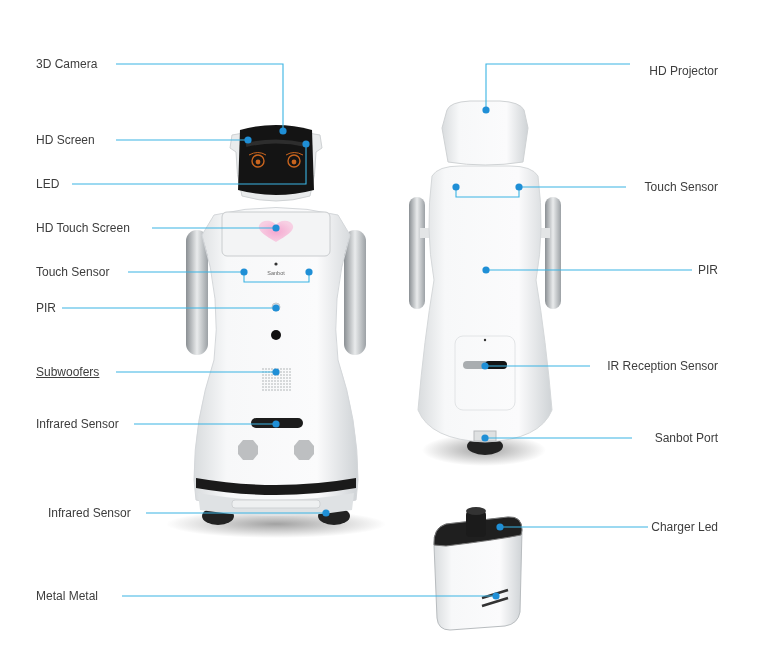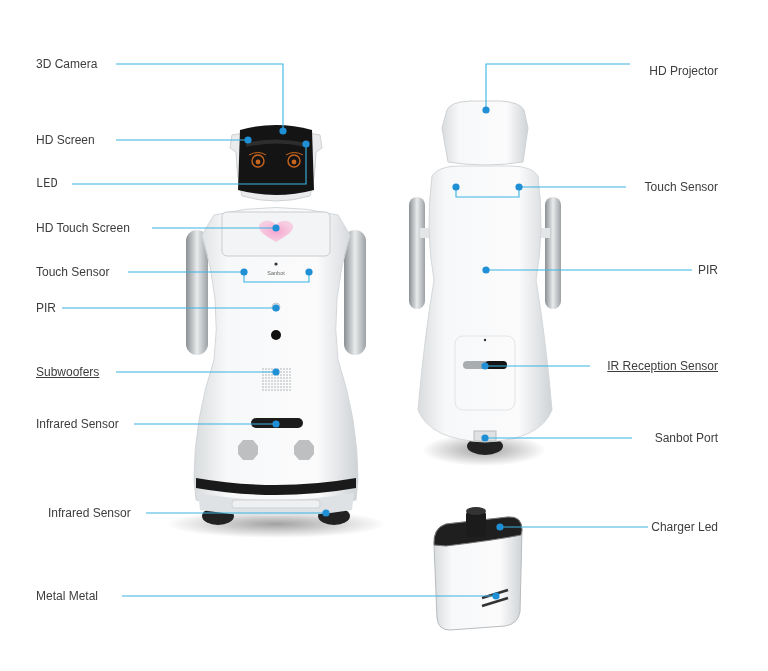--- a/index.html
+++ b/index.html
@@ -224,28 +224,28 @@
     <circle cx="486" cy="270" r="3.6"></circle>
     <circle cx="485" cy="366" r="3.6"></circle>
     <circle cx="485" cy="438" r="3.6"></circle>
     <circle cx="500" cy="527" r="3.6"></circle>
     <circle cx="496" cy="596" r="3.6"></circle>
   </g>
 </svg>
 
 <div class="lbl" style="left:36px; top:57px;">3D Camera</div>
 <div class="lbl" style="left:36px; top:133px;">HD Screen</div>
-<div class="lbl" style="left:36px; top:177px;font-family:Liberation Mono, monospace;">LED</div>
+<div class="lbl" style="left:36px; top:177px;">LED</div>
 <div class="lbl" style="left:36px; top:221px;text-align:right;">HD Touch Screen</div>
 <div class="lbl" style="left:36px; top:265px;">Touch Sensor</div>
 <div class="lbl" style="left:36px; top:301px;">PIR</div>
 <div class="lbl" style="left:36px; top:365px;text-decoration:underline;">Subwoofers</div>
 <div class="lbl" style="left:36px; top:417px;">Infrared Sensor</div>
 <div class="lbl" style="left:48px; top:506px;">Infrared Sensor</div>
 
 <div class="lbl r" style="right:50px; top:64px;">HD Projector</div>
 <div class="lbl r" style="right:50px; top:180px;">Touch Sensor</div>
 <div class="lbl r" style="right:50px; top:263px;">PIR</div>
-<div class="lbl r" style="right:50px; top:359px;text-decoration:underline;">IR Reception Sensor</div>
+<div class="lbl r" style="right:50px; top:359px;">IR Reception Sensor</div>
 <div class="lbl r" style="right:50px; top:431px;">Sanbot Port</div>
 
 <div class="lbl r" style="right:50px; top:520px;">Charger Led</div>
 <div class="lbl" style="left:36px; top:589px;">Metal Metal</div>
 
 </body></html>

